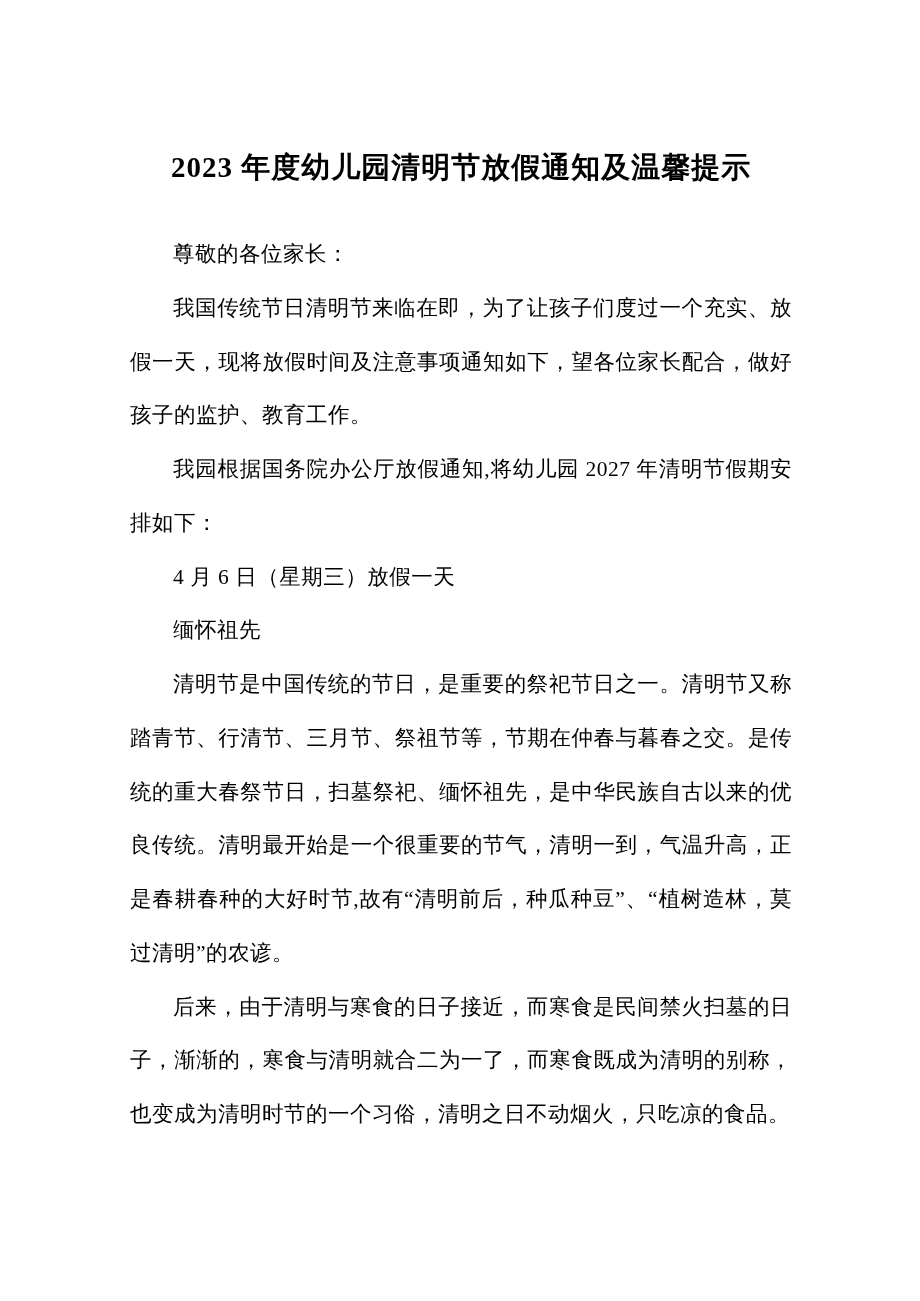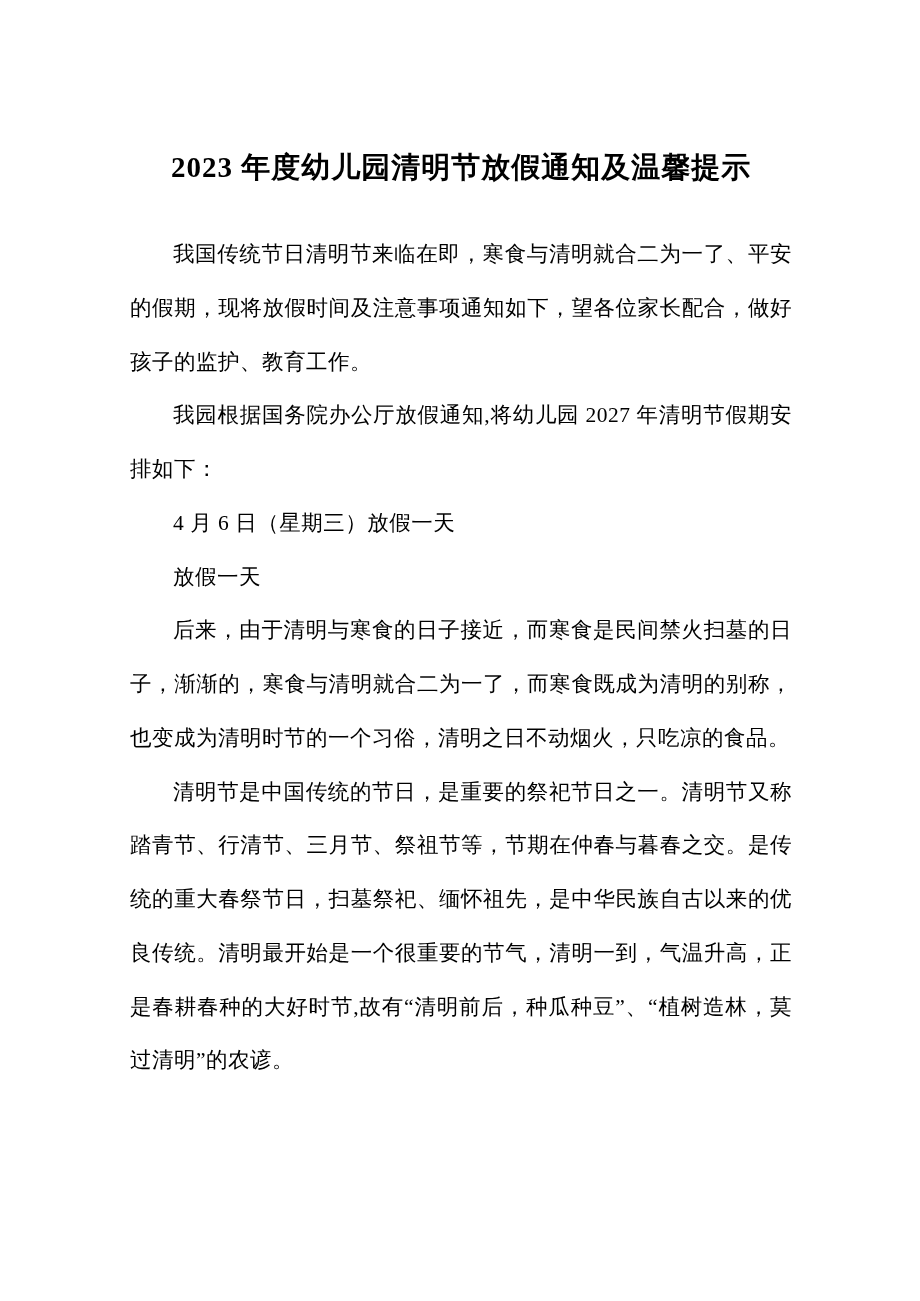--- a/index.html
+++ b/index.html
@@ -31,26 +31,27 @@
     text-align: justify;
     letter-spacing: 0.5px;
   }
 </style>
 </head>
 <body>
 
 <div class="page">
   <h1 class="title">2023 年度幼儿园清明节放假通知及温馨提示</h1>
 
+  <p class="para">尊敬的各位家长：</p>
 
-  <p class="para">我国传统节日清明节来临在即，寒食与清明就合二为一了、平安的假期，现将放假时间及注意事项通知如下，望各位家长配合，做好孩子的监护、教育工作。</p>
+  <p class="para">我国传统节日清明节来临在即，为了让孩子们度过一个充实、放假一天，现将放假时间及注意事项通知如下，望各位家长配合，做好孩子的监护、教育工作。</p>
 
   <p class="para">我园根据国务院办公厅放假通知,将幼儿园 2027 年清明节假期安排如下：</p>
 
   <p class="para">4 月 6 日（星期三）放假一天</p>
 
 
-  <p class="para">放假一天</p>
+  <p class="para">缅怀祖先</p>
+
+  <p class="para">清明节是中国传统的节日，是重要的祭祀节日之一。清明节又称踏青节、行清节、三月节、祭祖节等，节期在仲春与暮春之交。是传统的重大春祭节日，扫墓祭祀、缅怀祖先，是中华民族自古以来的优良传统。清明最开始是一个很重要的节气，清明一到，气温升高，正是春耕春种的大好时节,故有“清明前后，种瓜种豆”、“植树造林，莫过清明”的农谚。</p>
 
   <p class="para">后来，由于清明与寒食的日子接近，而寒食是民间禁火扫墓的日子，渐渐的，寒食与清明就合二为一了，而寒食既成为清明的别称，也变成为清明时节的一个习俗，清明之日不动烟火，只吃凉的食品。</p>
-
-  <p class="para">清明节是中国传统的节日，是重要的祭祀节日之一。清明节又称踏青节、行清节、三月节、祭祖节等，节期在仲春与暮春之交。是传统的重大春祭节日，扫墓祭祀、缅怀祖先，是中华民族自古以来的优良传统。清明最开始是一个很重要的节气，清明一到，气温升高，正是春耕春种的大好时节,故有“清明前后，种瓜种豆”、“植树造林，莫过清明”的农谚。</p>
 </div>
 
 </body></html>

